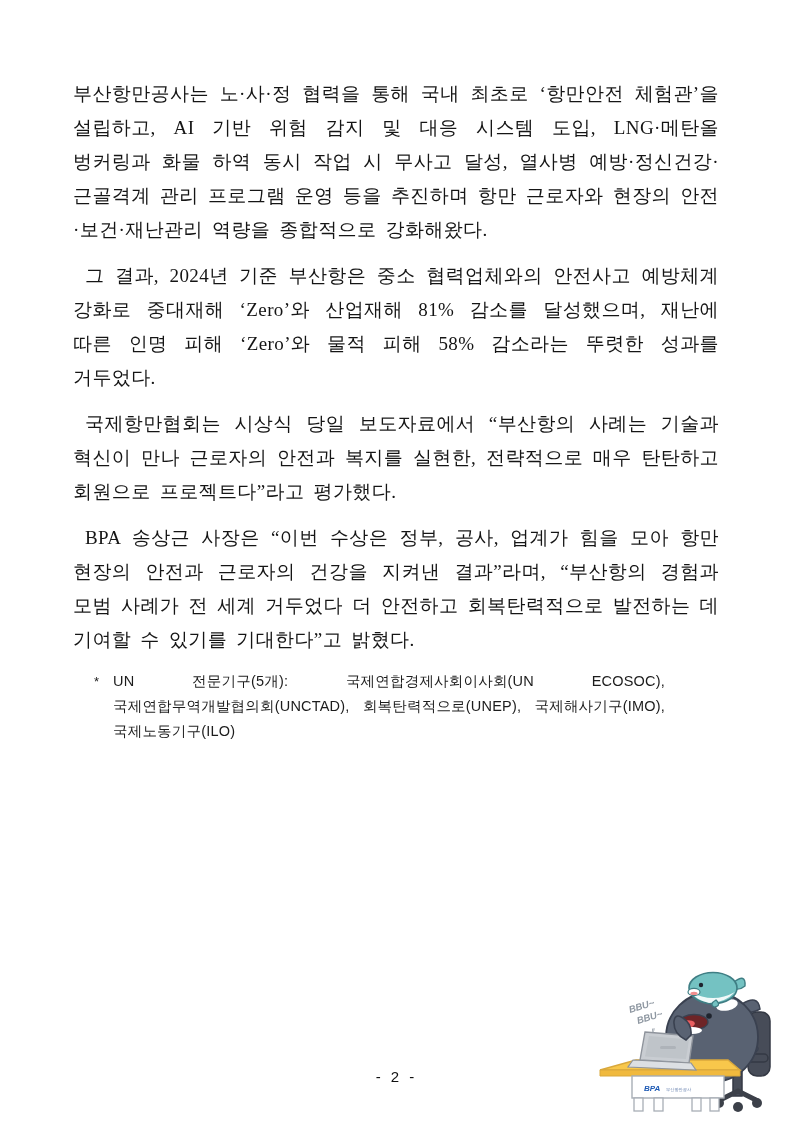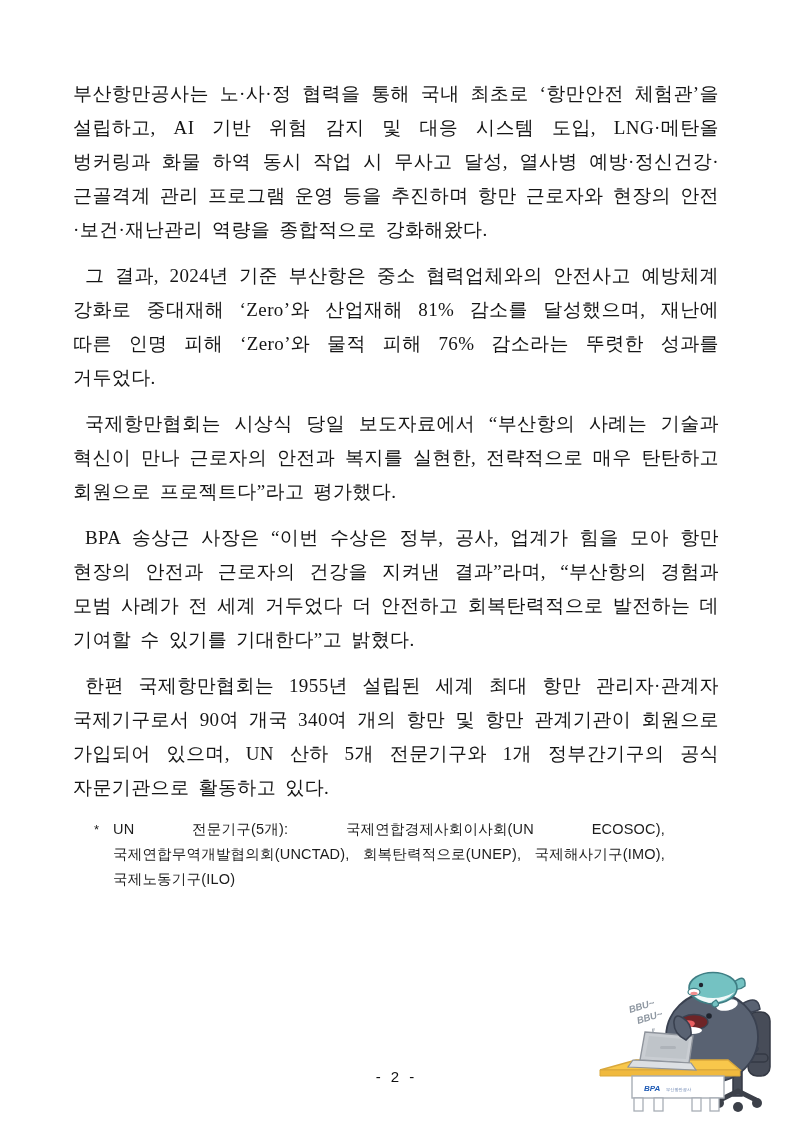--- a/index.html
+++ b/index.html
@@ -66,24 +66,23 @@
   }
   .mascot svg { display: block; width: 205px; height: 162px; }
 </style>
 </head>
 <body>
 
 <div class="page">
 
   <div class="content">
     <p class="para">부산항만공사는 노·사·정 협력을 통해 국내 최초로 ‘항만안전 체험관’을 설립하고, AI 기반 위험 감지 및 대응 시스템 도입, LNG·메탄올 벙커링과 화물 하역 동시 작업 시 무사고 달성, 열사병 예방·정신건강·근골격계 관리 프로그램 운영 등을 추진하며 항만 근로자와 현장의 안전·보건·재난관리 역량을 종합적으로 강화해왔다.</p>
-    <p class="para indent">그 결과, 2024년 기준 부산항은 중소 협력업체와의 안전사고 예방체계 강화로 중대재해 ‘Zero’와 산업재해 81% 감소를 달성했으며, 재난에 따른 인명 피해 ‘Zero’와 물적 피해 76% 감소라는 뚜렷한 성과를 거두었다.</p>
+    <p class="para indent">그 결과, 2024년 기준 부산항은 중소 협력업체와의 안전사고 예방체계 강화로 중대재해 ‘Zero’와 산업재해 81% 감소를 달성했으며, 재난에 따른 인명 피해 ‘Zero’와 물적 피해 58% 감소라는 뚜렷한 성과를 거두었다.</p>
     <p class="para indent">국제항만협회는 시상식 당일 보도자료에서 “부산항의 사례는 기술과 혁신이 만나 근로자의 안전과 복지를 실현한, 전략적으로 매우 탄탄하고 회원으로 프로젝트다”라고 평가했다.</p>
     <p class="para indent">BPA 송상근 사장은 “이번 수상은 정부, 공사, 업계가 힘을 모아 항만 현장의 안전과 근로자의 건강을 지켜낸 결과”라며, “부산항의 경험과 모범 사례가 전 세계 거두었다 더 안전하고 회복탄력적으로 발전하는 데 기여할 수 있기를 기대한다”고 밝혔다.</p>
-    <p class="para indent">한편 국제항만협회는 1955년 설립된 세계 최대 항만 관리자·관계자 국제기구로서 90여 개국 340여 개의 항만 및 항만 관계기관이 회원으로 가입되어 있으며, UN 산하 5개 전문기구와 1개 정부간기구의 공식 자문기관으로 활동하고 있다.</p>
 
     <div class="footnote">
       <span class="marker">*</span>
       <span class="fn-text">UN 전문기구(5개):  국제연합경제사회이사회(UN ECOSOC),  국제연합무역개발협의회(UNCTAD), 회복탄력적으로(UNEP), 국제해사기구(IMO), 국제노동기구(ILO)</span>
     </div>
   </div>
 
   <div class="page-number">- 2 -</div>
 
   <div class="mascot">

